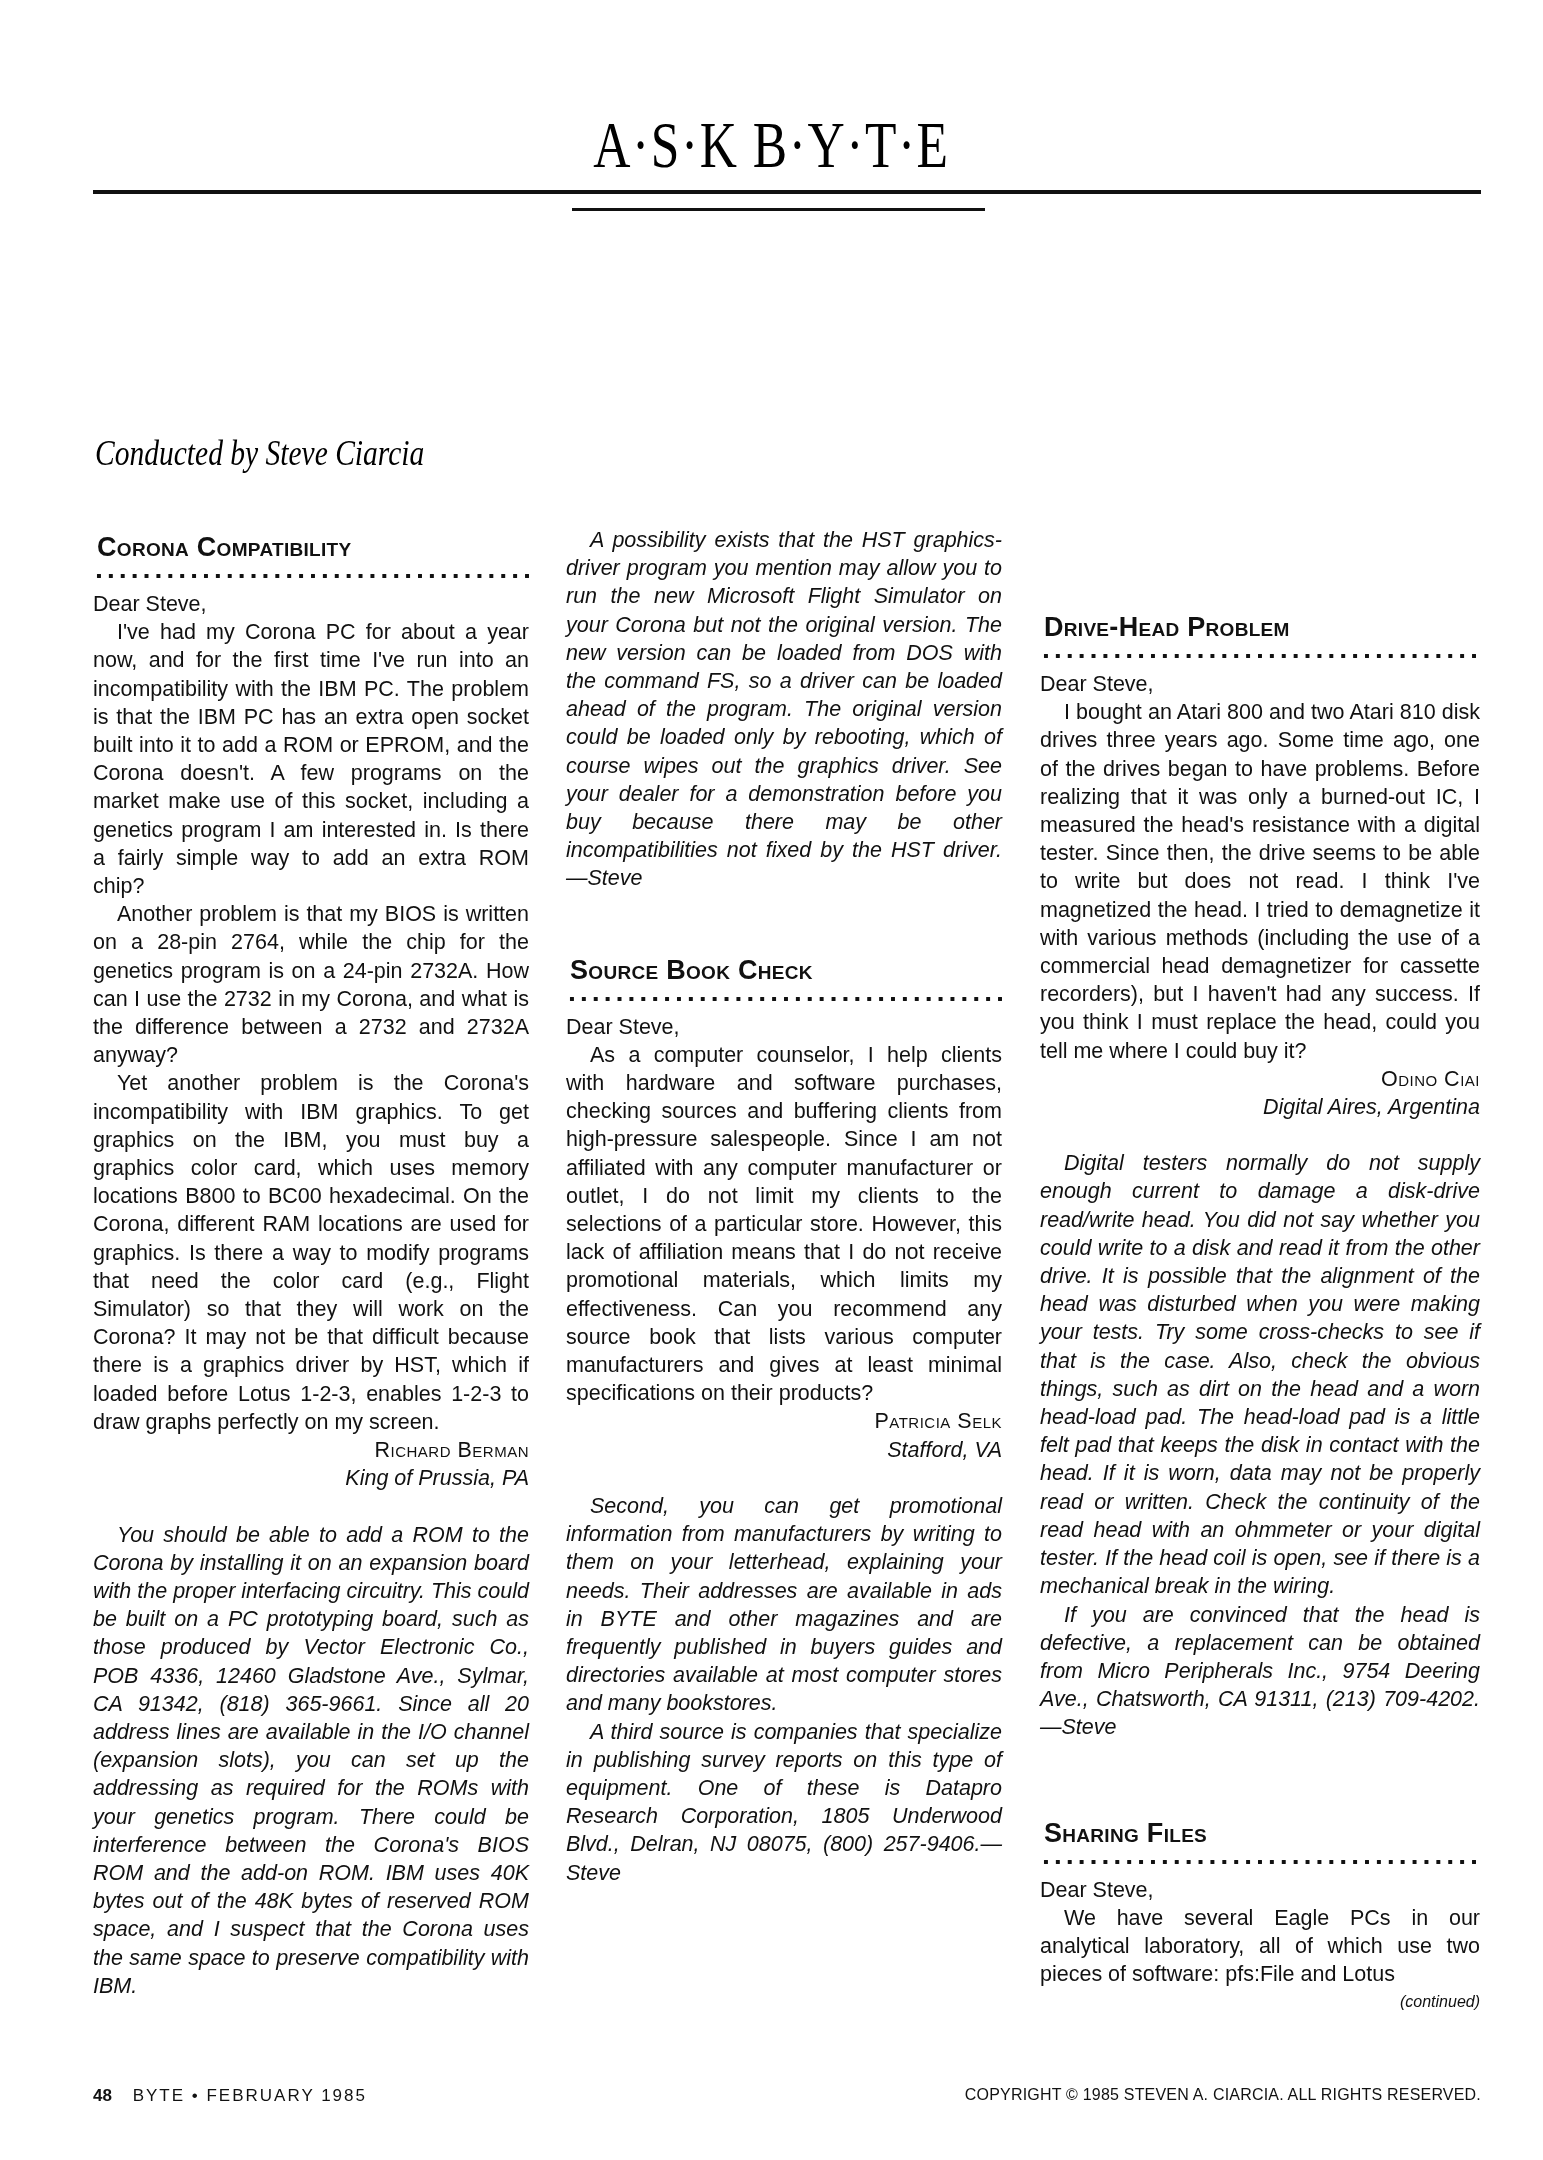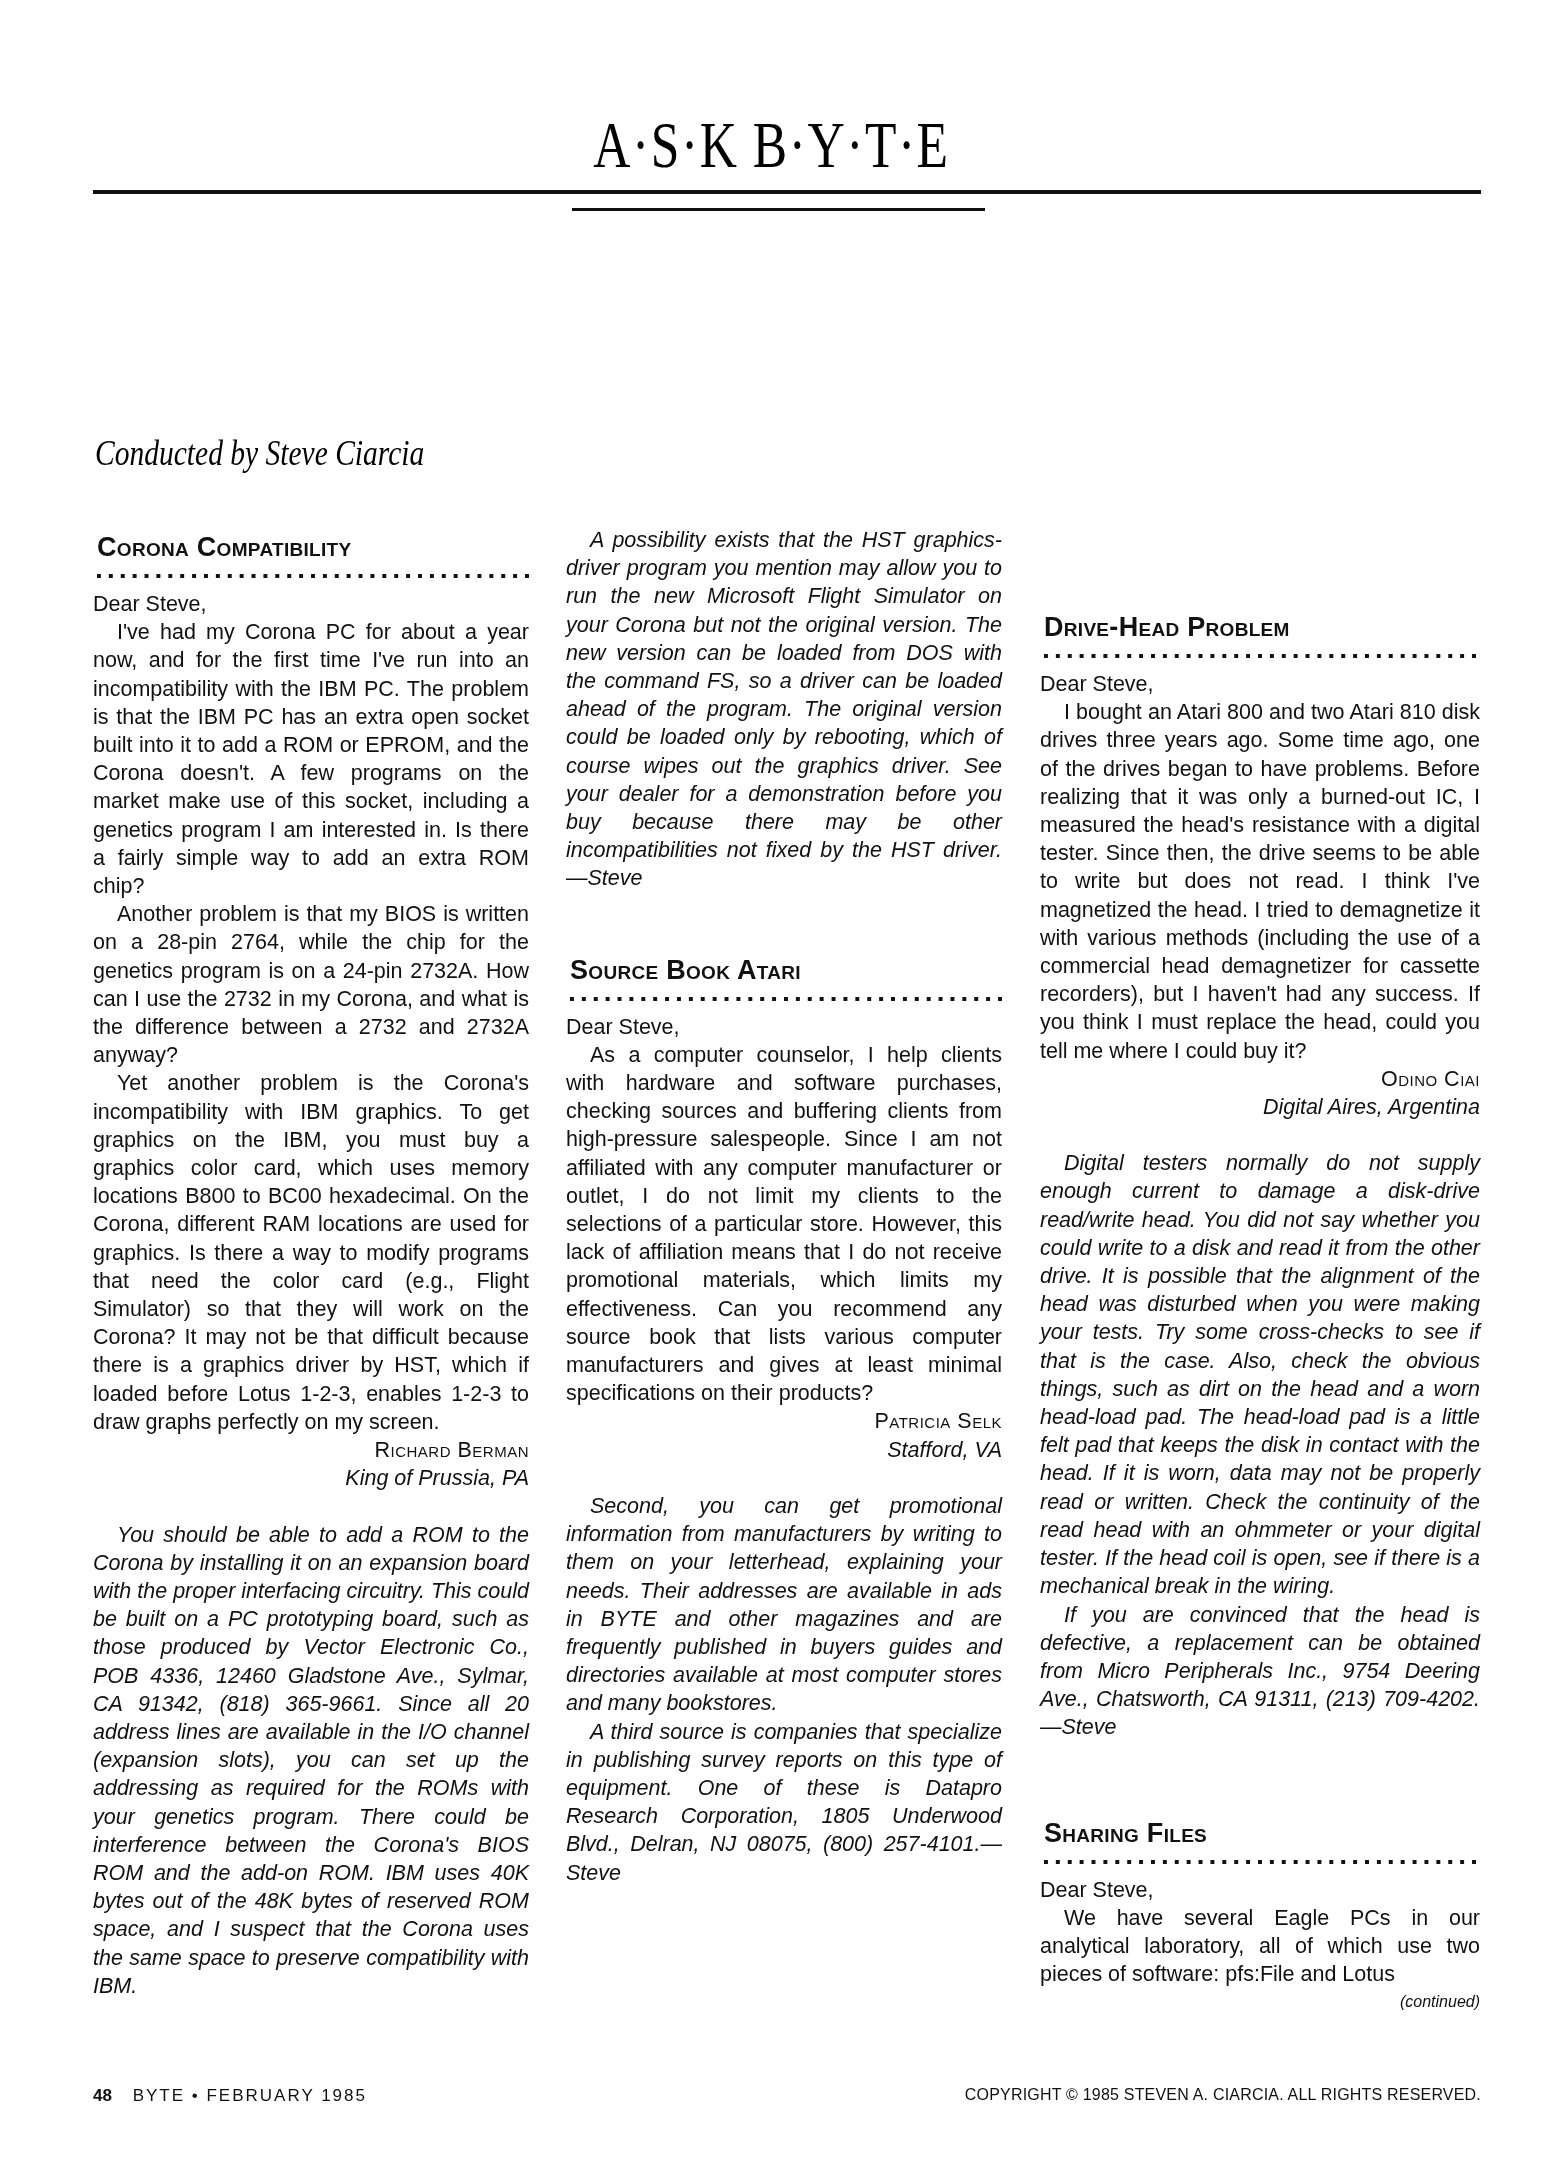--- a/index.html
+++ b/index.html
@@ -50,29 +50,29 @@
     <p class="loc">King of Prussia, PA</p>
     <div class="gap"></div>
     <p class="ind it">You should be able to add a ROM to the Corona by installing it on an expansion board with the proper interfacing circuitry. This could be built on a PC prototyping board, such as those produced by Vector Electronic Co., POB 4336, 12460 Gladstone Ave., Sylmar, CA 91342, (818) 365-9661. Since all 20 address lines are available in the I/O channel (expansion slots), you can set up the addressing as required for the ROMs with your genetics program. There could be interference between the Corona's BIOS ROM and the add-on ROM. IBM uses 40K bytes out of the 48K bytes of reserved ROM space, and I suspect that the Corona uses the same space to preserve compatibility with IBM.</p>
   </div>
 </div>
 
 <div class="col col2">
   <p class="ind it">A possibility exists that the HST graphics-driver program you mention may allow you to run the new Microsoft Flight Simulator on your Corona but not the original version. The new version can be loaded from DOS with the command FS, so a driver can be loaded ahead of the program. The original version could be loaded only by rebooting, which of course wipes out the graphics driver. See your dealer for a demonstration before you buy because there may be other incompatibilities not fixed by the HST driver.—Steve</p>
   <div class="gap2"></div>
   <div>
-    <h2 class="hd">Source Book Atari</h2>
+    <h2 class="hd">Source Book Check</h2>
     <div class="dots"></div>
     <p>Dear Steve,</p>
     <p class="ind">As a computer counselor, I help clients with hardware and software purchases, checking sources and buffering clients from high-pressure salespeople. Since I am not affiliated with any computer manufacturer or outlet, I do not limit my clients to the selections of a particular store. However, this lack of affiliation means that I do not receive promotional materials, which limits my effectiveness. Can you recommend any source book that lists various computer manufacturers and gives at least minimal specifications on their products?</p>
     <p class="sig">Patricia Selk</p>
     <p class="loc">Stafford, VA</p>
     <div class="gap"></div>
     <p class="ind it">Second, you can get promotional information from manufacturers by writing to them on your letterhead, explaining your needs. Their addresses are available in ads in BYTE and other magazines and are frequently published in buyers guides and directories available at most computer stores and many bookstores.</p>
-    <p class="ind it">A third source is companies that specialize in publishing survey reports on this type of equipment. One of these is Datapro Research Corporation, 1805 Underwood Blvd., Delran, NJ 08075, (800) 257-4101.—Steve</p>
+    <p class="ind it">A third source is companies that specialize in publishing survey reports on this type of equipment. One of these is Datapro Research Corporation, 1805 Underwood Blvd., Delran, NJ 08075, (800) 257-9406.—Steve</p>
   </div>
 </div>
 
 <div class="col col3">
   <div class="gap2" style="height:0"></div>
   <div style="margin-top:84px;">
     <h2 class="hd">Drive-Head Problem</h2>
     <div class="dots"></div>
     <p>Dear Steve,</p>
     <p class="ind">I bought an Atari 800 and two Atari 810 disk drives three years ago. Some time ago, one of the drives began to have problems. Before realizing that it was only a burned-out IC, I measured the head's resistance with a digital tester. Since then, the drive seems to be able to write but does not read. I think I've magnetized the head. I tried to demagnetize it with various methods (including the use of a commercial head demagnetizer for cassette recorders), but I haven't had any success. If you think I must replace the head, could you tell me where I could buy it?</p>

